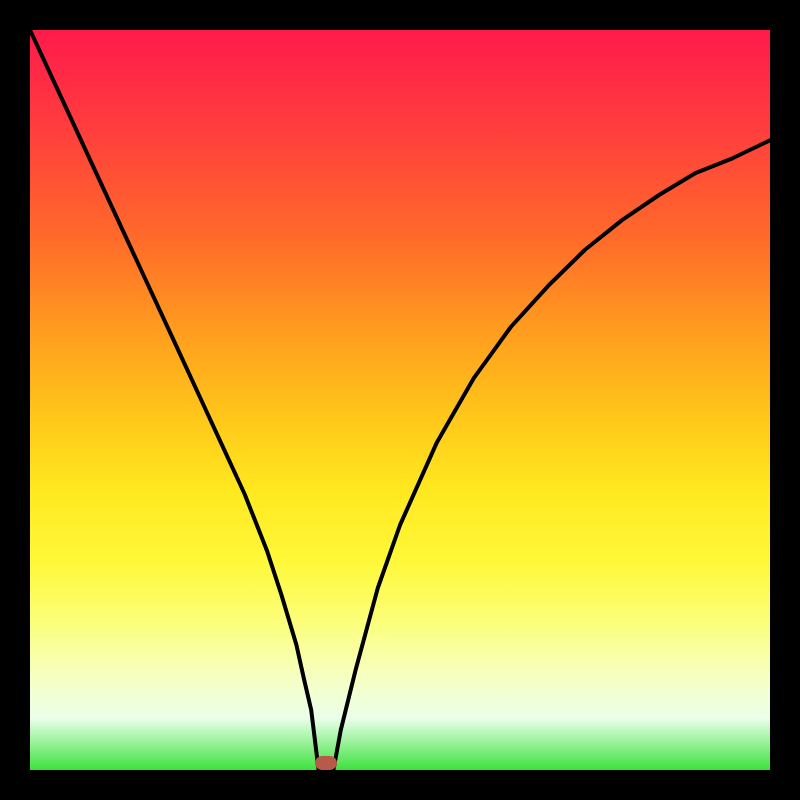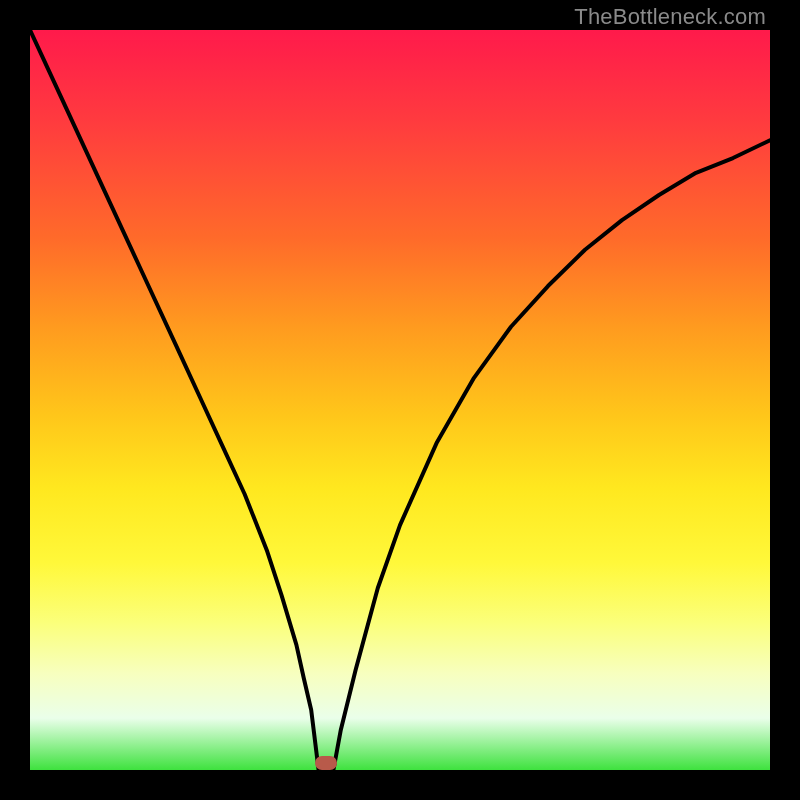--- a/index.html
+++ b/index.html
@@ -68,14 +68,13 @@
 </head>
 <body>
 
 <div class="frame">
   <div class="plot">
     <svg class="curve" viewBox="0 0 740 740" preserveAspectRatio="none">
       <path fill="none" stroke="#000" stroke-width="4" stroke-linejoin="round" stroke-linecap="round" d="M0.00 0.00 L37.00 79.92 L74.00 159.84 L111.00 239.76 L148.00 319.68 L170.20 367.78 L192.40 415.88 L214.60 463.98 L236.80 520.22 L251.60 565.36 L266.40 614.94 L273.80 648.24 L281.20 679.99 L288.60 740.00 L296.00 740.00 L303.40 740.00 L310.80 699.97 L325.60 640.10 L347.80 557.96 L370.00 495.06 L407.00 412.18 L444.00 347.80 L481.00 296.74 L518.00 256.04 L555.00 219.78 L592.00 190.18 L629.00 165.02 L666.00 142.82 L703.00 128.02 L740.00 110.26"></path>
     </svg>
     <div class="marker" style="left: 296px; top: 733.34px;"></div>
   </div>
-  <div class="watermark">TheBottleneck.com</div>
 </div>
 
 </body></html>

